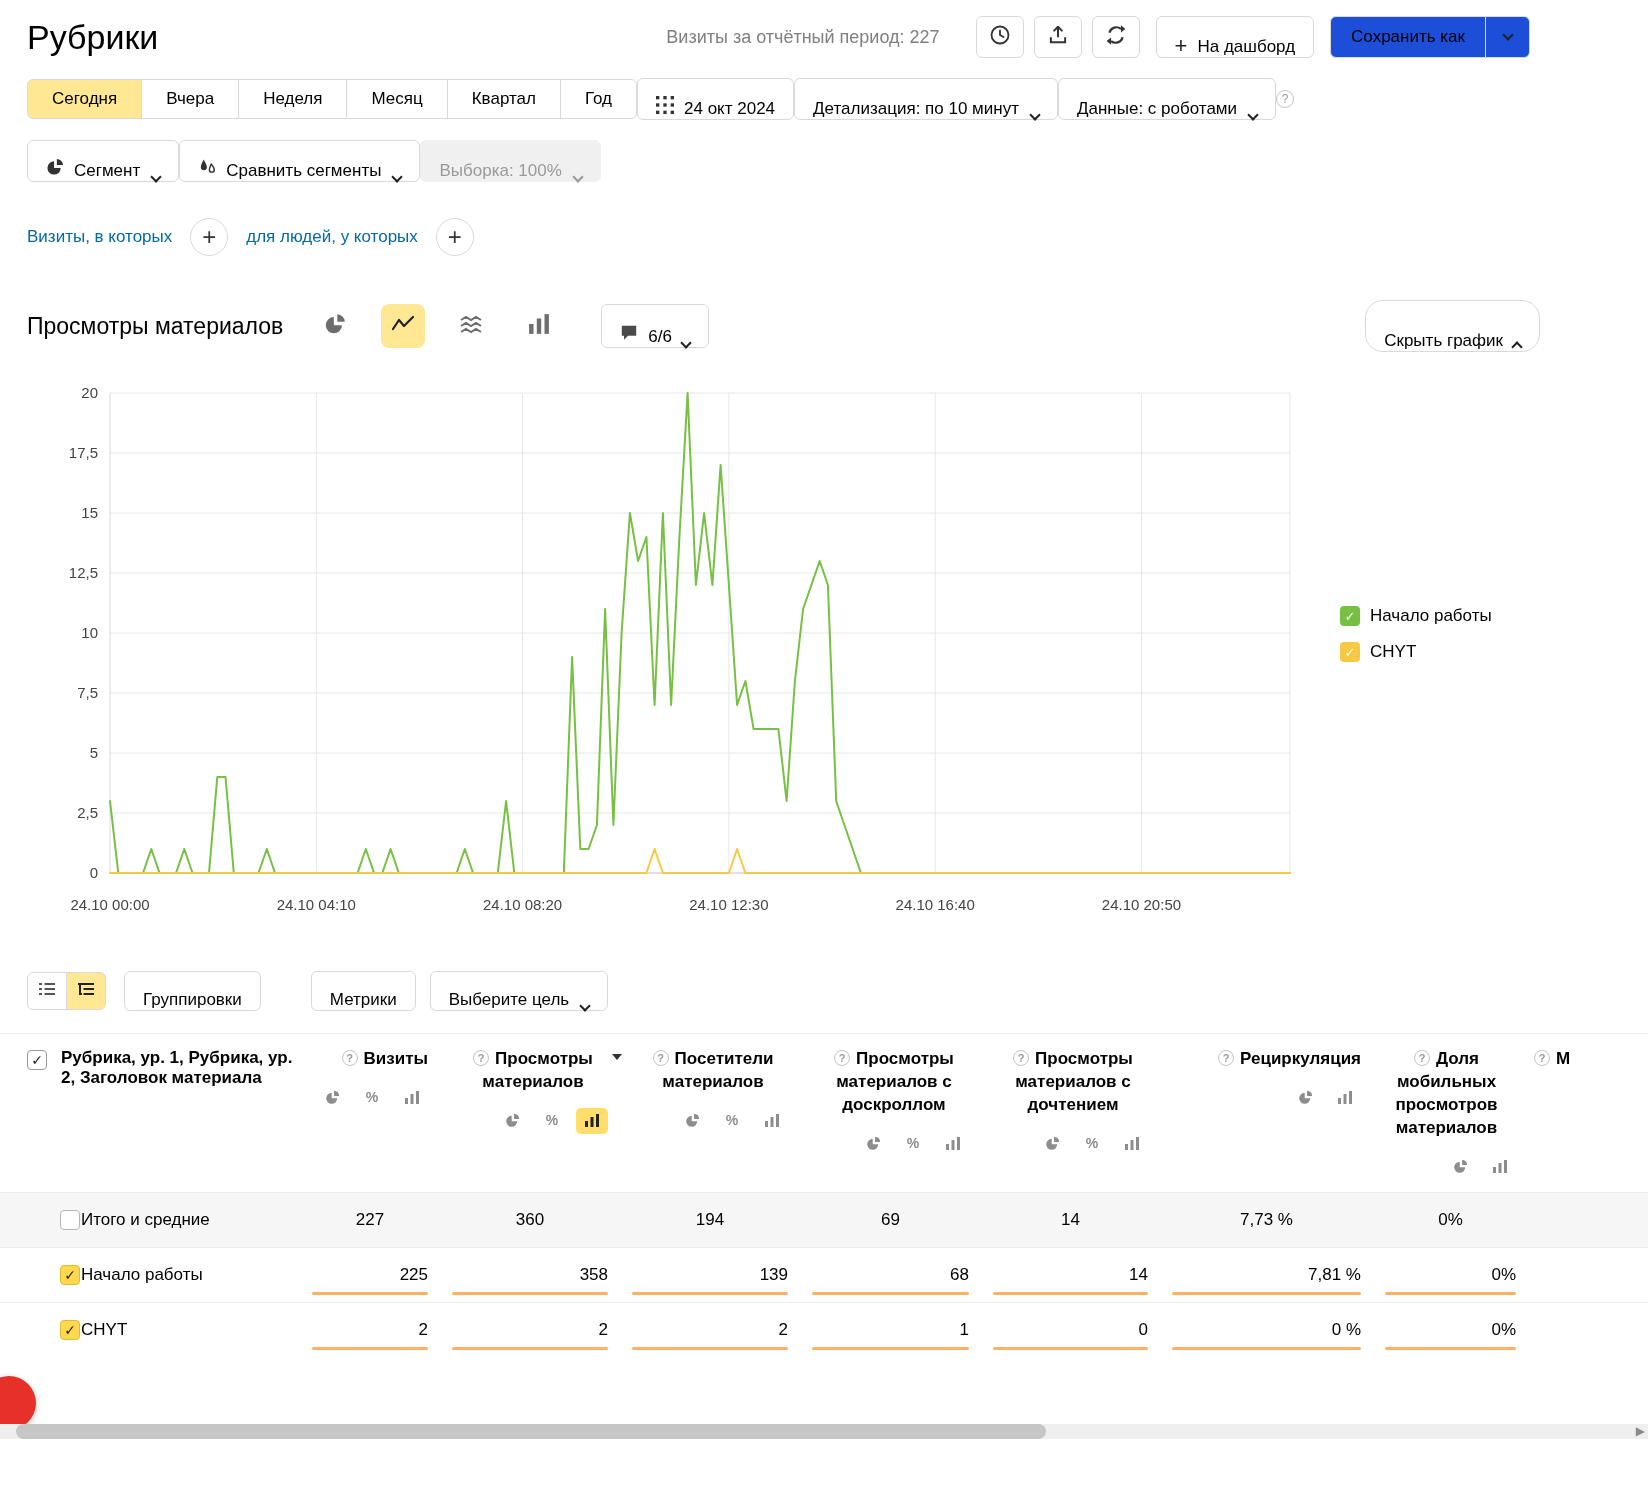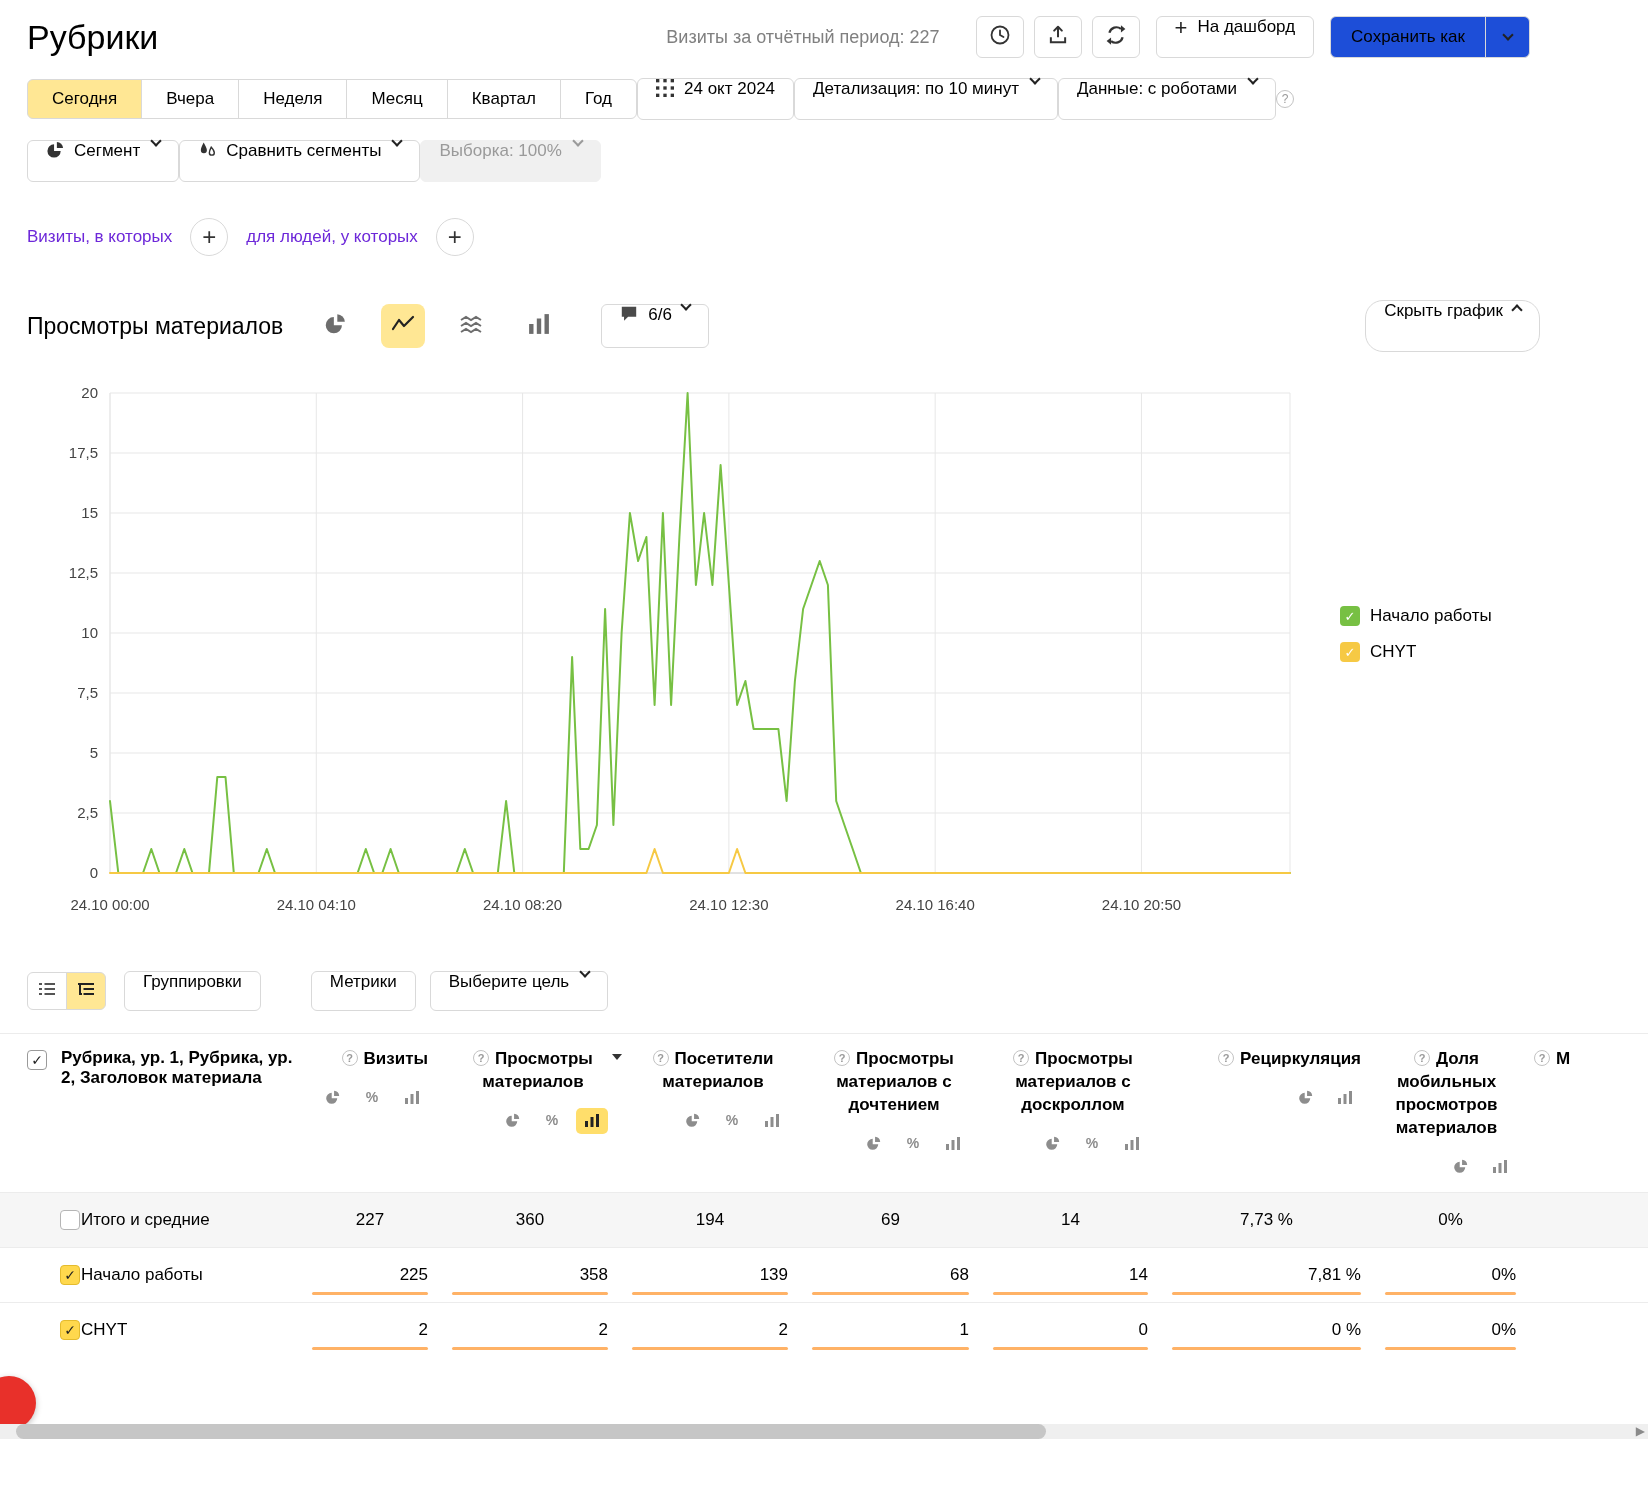--- a/index.html
+++ b/index.html
@@ -11,21 +11,21 @@
   }
   button { font-family:inherit; font-size:inherit; color:inherit; cursor:pointer; }
 
   
   .chev{display:inline-block;width:8px;height:8px;border-right:2px solid #222;border-bottom:2px solid #222;transform:rotate(45deg);margin-top:-4px;flex:none;}
   .chev.up{transform:rotate(-135deg);margin-top:5px;}
   .chev.gray{border-color:#9a9a9a;}
   .qmark{display:inline-flex;align-items:center;justify-content:center;width:18px;height:18px;border:1px solid #c3c3c3;border-radius:50%;color:#9a9a9a;font-size:12px;flex:none;background:#fff;}
   .qmark::after{content:"?";}
   .qmark.small{width:16px;height:16px;font-size:11px;margin-right:6px;vertical-align:2px;}
-  .btn{height:42px;border:1px solid #d9d9d9;border-radius:6px;background:#fff;padding:0 18px;display:inline-flex;align-items:flex-start;gap:10px;}
+  .btn{height:42px;border:1px solid #d9d9d9;border-radius:6px;background:#fff;padding:0 18px;display:inline-flex;align-items:flex-end;gap:10px;}
   .icon-btn{width:48px;height:42px;border:1px solid #d9d9d9;border-radius:6px;background:#fff;display:inline-flex;align-items:center;justify-content:center;}
 
   
   .row1{display:flex;align-items:center;padding:16px 118px 0 27px;}
   .row1 h1{font-size:34px;font-weight:400;margin:0;}
   .spacer{flex:1;}
   .visits-note{color:#808080;font-size:18px;margin-right:26px;white-space:nowrap;}
   .row1 .icon-btn{margin-left:10px;}
   .dash-btn{margin-left:16px;}
   .plus-glyph{font-size:22px;line-height:1;color:#222;}
@@ -38,21 +38,21 @@
   .row2,.row3{display:flex;align-items:center;padding-left:27px;margin-top:20px;}
   .tabs{display:flex;}
   .tab{height:40px;display:flex;align-items:center;padding:0 24px;border:1px solid #d9d9d9;background:#fff;margin-left:-1px;}
   .tab:first-child{border-radius:6px 0 0 6px;margin-left:0;}
   .tab:last-child{border-radius:0 6px 6px 0;}
   .tab.active{background:#ffe794;}
   .drop .chev{margin-left:2px;}
   .sample{background:#f0f0f0;border-color:#f0f0f0;color:#9a9a9a;}
 
   
-  .row4{display:flex;align-items:center;gap:18px;padding-left:27px;margin-top:36px;color:#6d28d9;}
+  .row4{display:flex;align-items:center;gap:18px;padding-left:27px;margin-top:36px;color:#0369a1;}
   .plus-btn{width:38px;height:38px;border-radius:50%;border:1px solid #d9d9d9;background:#fff;display:inline-flex;align-items:center;justify-content:center;font-size:24px;color:#333;}
   .plus-btn::after{content:"+";}
 
   
   .chart-head{display:flex;align-items:center;margin-top:44px;padding:0 108px 0 27px;}
   .section-title{font-size:23px;}
   .ct-group{display:flex;align-items:center;margin-left:30px;gap:24px;}
   .ct{width:44px;height:44px;border:none;background:transparent;border-radius:8px;display:inline-flex;align-items:center;justify-content:center;color:#6d6d6d;}
   .ct.active{background:#ffe794;color:#222;}
   .badge-btn{margin-left:16px;height:44px;}
@@ -416,41 +416,41 @@
             <svg width="14" height="13" viewBox="0 0 14 13" fill="currentColor">
               <rect x="0" y="7" width="3" height="6"></rect>
               <rect x="5.5" y="3" width="3" height="10"></rect>
               <rect x="11" y="0" width="3" height="13"></rect>
             </svg>
           </span>
       </div>
     </div>
 
     <div class="th">
-      <span class="th-inner"><span class="qmark small"></span><span>Просмотры материалов с дочтением</span></span>
+      <span class="th-inner"><span class="qmark small"></span><span>Просмотры материалов с доскроллом</span></span>
       <div class="modes">
         <span class="mode">
             <svg width="15" height="15" viewBox="0 0 19 19">
               <path d="M8.5 3.5 A7 7 0 1 0 15.5 10.5 L8.5 10.5 Z" fill="currentColor"></path>
               <path d="M11.5 1 A7 7 0 0 1 18 7.5 L11.5 7.5 Z" fill="currentColor"></path>
             </svg>
           </span>
         <span class="mode pct"></span>
         <span class="mode">
             <svg width="14" height="13" viewBox="0 0 14 13" fill="currentColor">
               <rect x="0" y="7" width="3" height="6"></rect>
               <rect x="5.5" y="3" width="3" height="10"></rect>
               <rect x="11" y="0" width="3" height="13"></rect>
             </svg>
           </span>
       </div>
     </div>
 
     <div class="th">
-      <span class="th-inner"><span class="qmark small"></span><span>Просмотры материалов с доскроллом</span></span>
+      <span class="th-inner"><span class="qmark small"></span><span>Просмотры материалов с дочтением</span></span>
       <div class="modes">
         <span class="mode">
             <svg width="15" height="15" viewBox="0 0 19 19">
               <path d="M8.5 3.5 A7 7 0 1 0 15.5 10.5 L8.5 10.5 Z" fill="currentColor"></path>
               <path d="M11.5 1 A7 7 0 0 1 18 7.5 L11.5 7.5 Z" fill="currentColor"></path>
             </svg>
           </span>
         <span class="mode pct"></span>
         <span class="mode">
             <svg width="14" height="13" viewBox="0 0 14 13" fill="currentColor">

